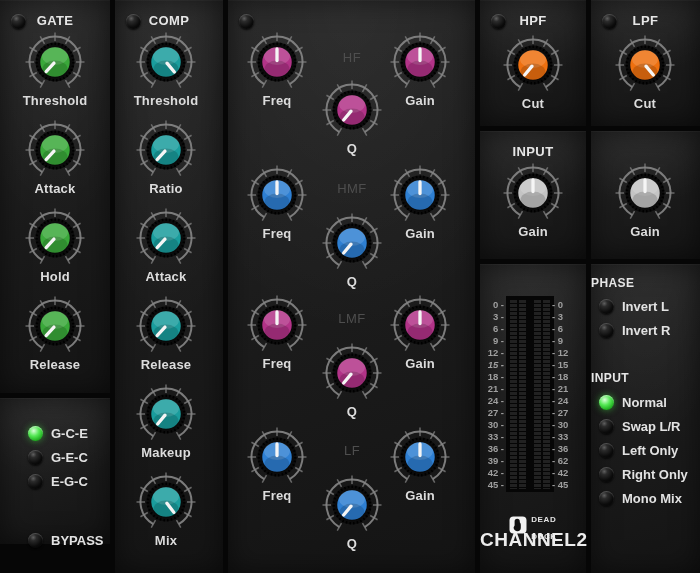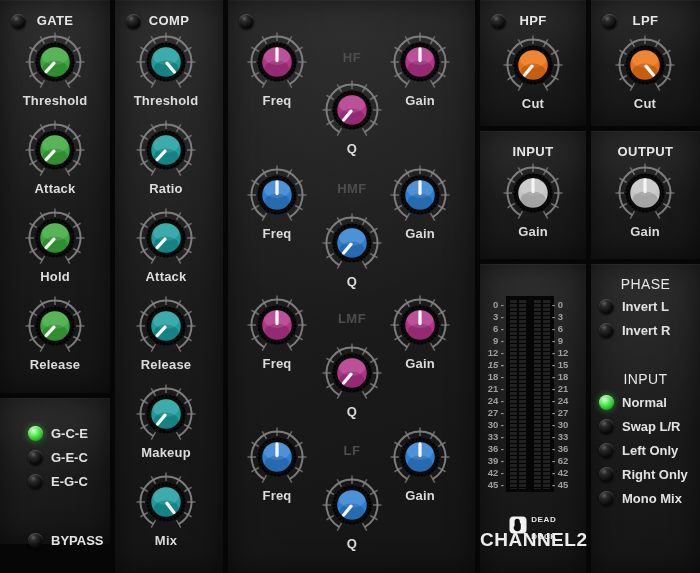--- a/index.html
+++ b/index.html
@@ -24,22 +24,22 @@
   #lpf-panel    {left:591px;top:0;  width:109px;height:126px;}
   #input-panel  {left:480px;top:131px;width:106px;height:128px;}
   #output-panel {left:591px;top:131px;width:109px;height:128px;}
   #meter-panel  {left:480px;top:264px;width:106px;height:309px;}
   #phase-panel  {left:591px;top:264px;width:109px;height:309px;}
 
   .panel-title{
     position:absolute;top:13px;left:0;right:0;text-align:center;
     font-size:13px;font-weight:700;color:#e6e6e6;letter-spacing:.4px;
   }
-  .sub-title{position:absolute;left:0;right:0;text-align:center;
-    font-size:14px;font-weight:400;color:#e6e6e6;letter-spacing:.4px;}
+  .sub-title{position:absolute;left:0;right:0;text-align:left;
+    font-size:12px;font-weight:700;color:#e6e6e6;letter-spacing:.4px;}
 
   .power-led{position:absolute;left:11px;top:14px;width:14px;height:14px;}
 
   .led{
     display:inline-block;width:15px;height:15px;border-radius:50%;flex:none;
     background:radial-gradient(circle at 35% 30%, #606060 0%, #2b2b2b 22%, #0b0b0b 62%, #000 100%);
     box-shadow:inset 0 1px 1px rgba(255,255,255,.22), 0 1px 2px rgba(0,0,0,.8);
   }
   .led.on{
     background:radial-gradient(circle at 38% 32%, #d9ffd9 0%, #55e855 38%, #1fae1f 72%, #0a6e0a 100%);
@@ -47,21 +47,21 @@
   }
 
   .knob{position:absolute;width:80px;display:flex;flex-direction:column;align-items:center;cursor:pointer;}
   .knob svg{display:block;}
   .knob-label{
     font-size:13px;font-weight:700;color:#dcdcdc;letter-spacing:.2px;
     margin-top:0px;text-align:center;white-space:nowrap;
   }
   .band-label{
     position:absolute;width:80px;text-align:center;
-    font-size:13px;font-weight:700;color:#4e4e4e;letter-spacing:.5px;
+    font-size:13px;font-weight:400;color:#4e4e4e;letter-spacing:.5px;
   }
 
   .led-list{position:absolute;display:flex;flex-direction:column;}
   .led-row{height:24px;display:flex;align-items:center;cursor:pointer;}
   .led-label{font-size:13px;font-weight:700;color:#e2e2e2;margin-left:8px;white-space:nowrap;}
 
   
   .meter-well{position:absolute;left:26px;top:32px;width:48px;height:196px;background:#060606;}
   .meter-col{position:absolute;top:36px;width:7px;height:189px;
     background:repeating-linear-gradient(to bottom,#212121 0 3px,#050505 3px 4px);}
@@ -757,21 +757,20 @@
           <circle cx="31" cy="31" r="15.5" fill="#c4c4c4" stroke="#0a0a0a" stroke-width="1.5"></circle>
           <ellipse cx="31" cy="25" rx="13" ry="9" fill="#ffffff" opacity="0.15"></ellipse>
           <ellipse cx="31" cy="38" rx="12.5" ry="8.5" fill="#000000" opacity="0.16"></ellipse>
           <line x1="31.00" y1="29.50" x2="31.00" y2="18.00" stroke="#f5f5f5" stroke-width="3.3" stroke-linecap="round"></line>
         </svg>
         <div class="knob-label">Gain</div>
       </div>
   </section>
 
   <section class="panel" id="output-panel">
-    <div class="panel-title">OUTPUT</div>
     <div class="knob" style="left:14px;top:31px">
         <svg width="62" height="62" viewBox="0 0 62 62">
           <g stroke="#7d7d7d" stroke-width="1.5" opacity="0.8">
             <line x1="20.50" y1="49.19" x2="16.25" y2="56.55"></line>
             <line x1="12.81" y1="41.50" x2="5.45" y2="45.75"></line>
             <line x1="10.00" y1="31.00" x2="1.50" y2="31.00"></line>
             <line x1="12.81" y1="20.50" x2="5.45" y2="16.25"></line>
             <line x1="20.50" y1="12.81" x2="16.25" y2="5.45"></line>
             <line x1="31.00" y1="10.00" x2="31.00" y2="1.50"></line>
             <line x1="41.50" y1="12.81" x2="45.75" y2="5.45"></line>

